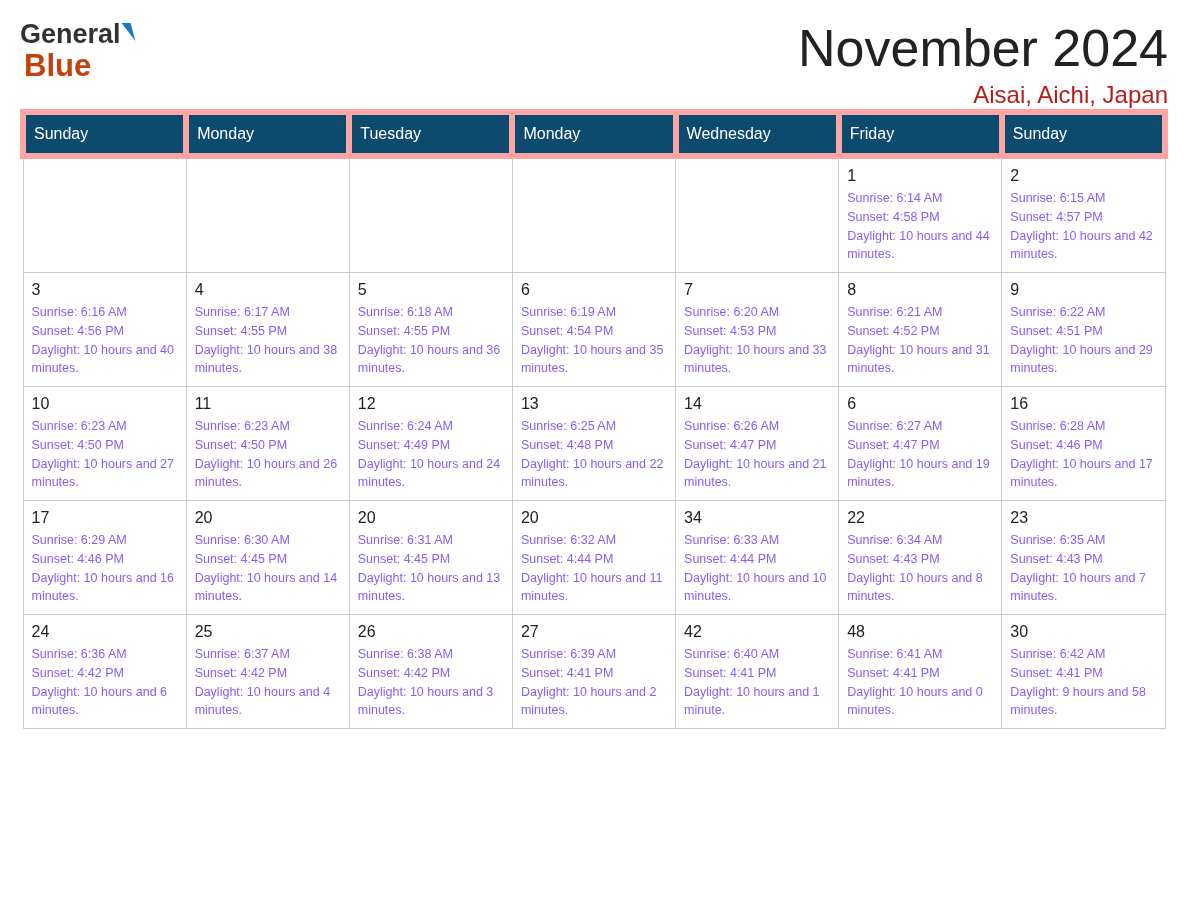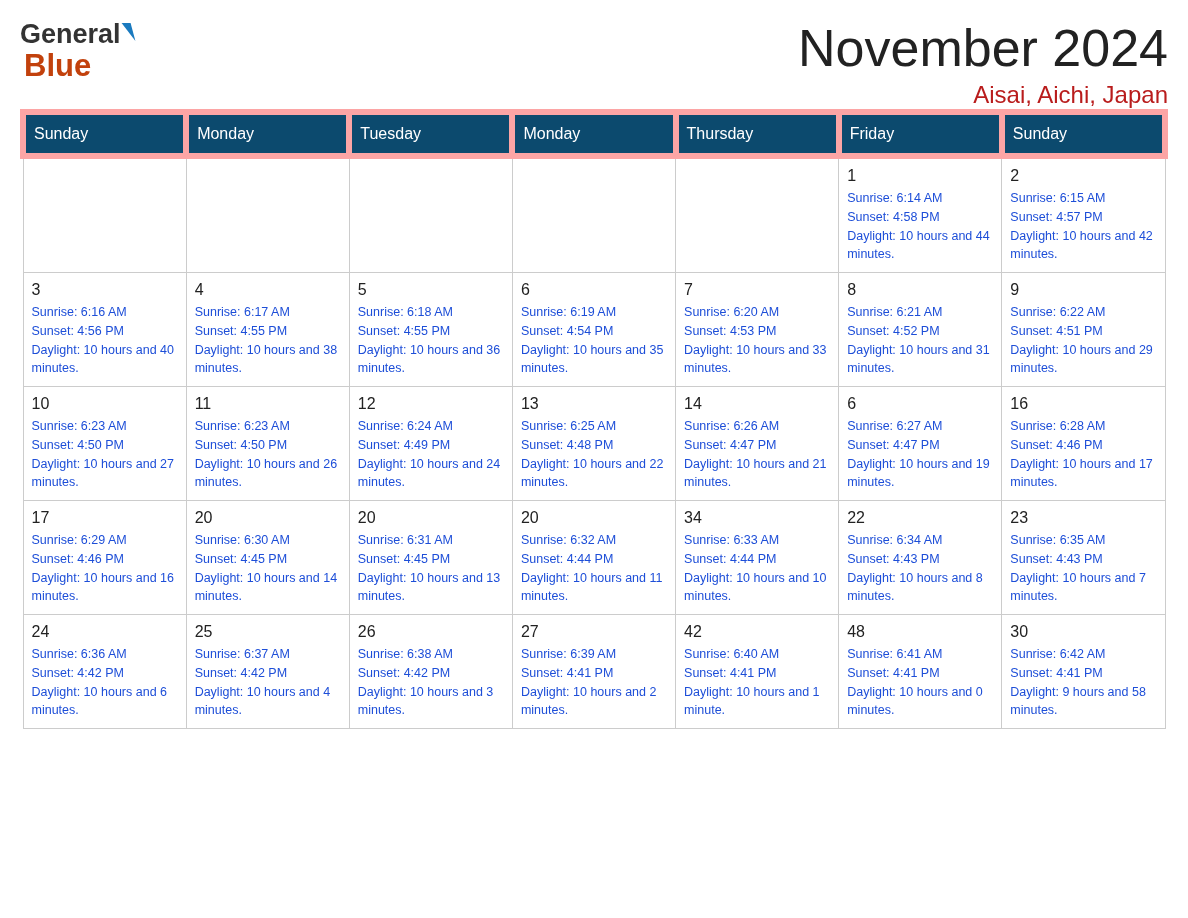--- a/index.html
+++ b/index.html
@@ -56,21 +56,21 @@
     .day-number {
       font-size: 16px;
       font-weight: normal;
       color: #222;
       display: block;
       margin-bottom: 4px;
     }
     .day-info {
       font-size: 12.5px;
       line-height: 1.5;
-      color: #1d4ed8;
+      color: #8b5cf6;
     }
     .empty-cell {
       background: #f5f5f5;
     }
     .logo-wrapper {
       line-height: 1.2;
     }
   </style>
 </head>
 <body>
@@ -88,21 +88,21 @@
   </div>
 </div>
 
 <table class="calendar">
   <thead>
     <tr>
     <th>Sunday</th>
         <th>Monday</th>
         <th>Tuesday</th>
         <th>Monday</th>
-        <th>Thursday</th>
+        <th>Wednesday</th>
         <th>Friday</th>
         <th>Sunday</th>
       </tr>
   </thead>
   <tbody id="calendar-body">
   <tr>
         <td class="empty-cell"></td>
         <td class="empty-cell"></td>
         <td class="empty-cell"></td>
         <td class="empty-cell"></td>

